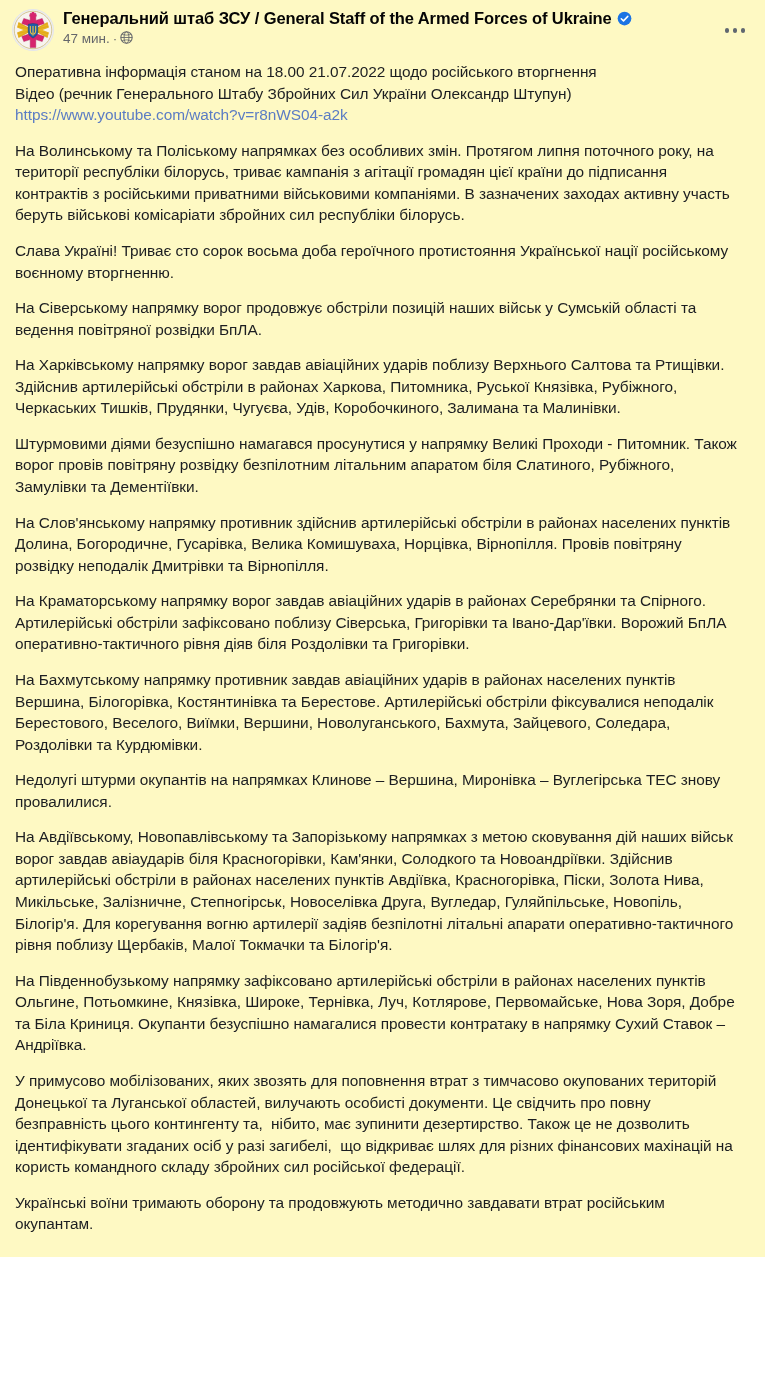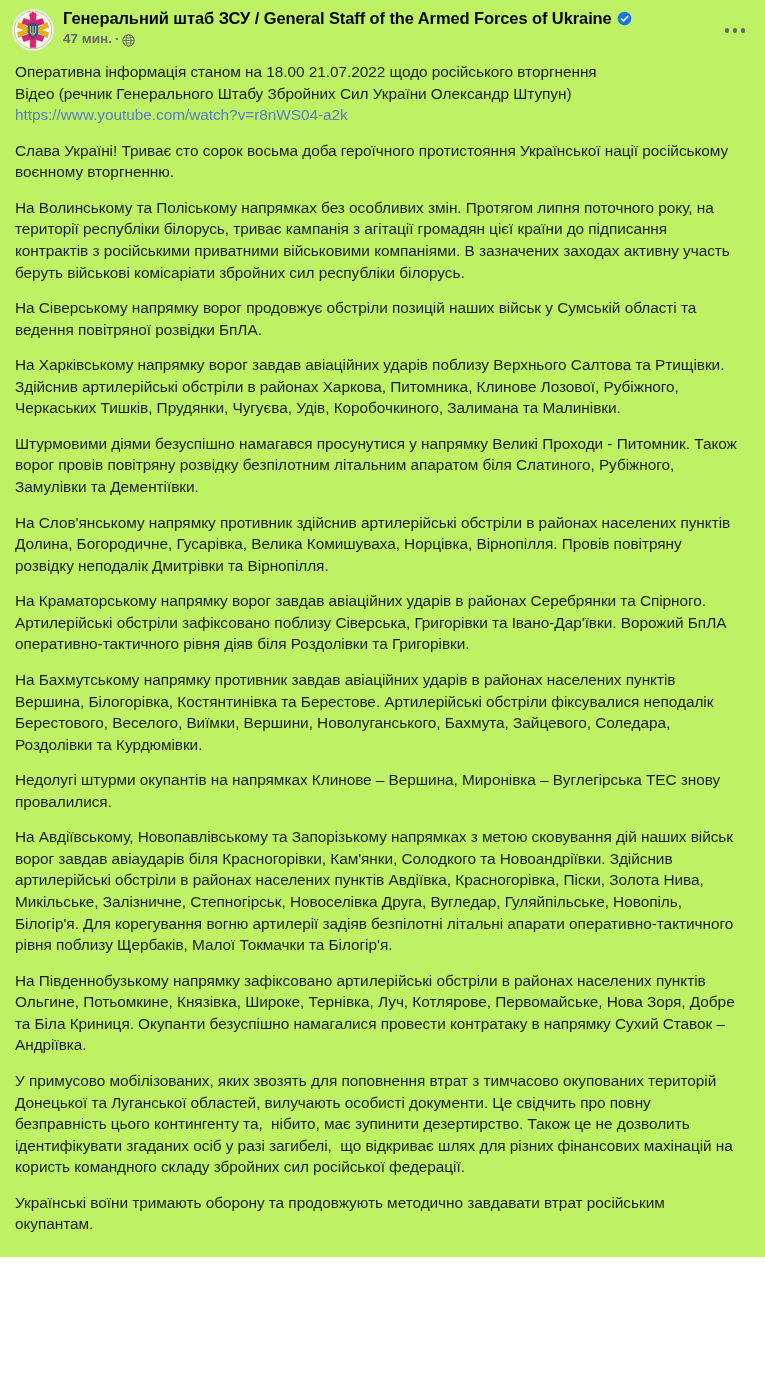--- a/index.html
+++ b/index.html
@@ -12,21 +12,21 @@
     width: 765px;
     min-height: 1386px;
     font-family: "Liberation Sans", "DejaVu Sans", sans-serif;
     color: #050505;
     -webkit-font-smoothing: antialiased;
   }
 
   .post {
     width: 765px;
     box-sizing: border-box;
-    background: #bef264;
+    background: #fef9c3;
     padding: 0;
     position: relative;
   }
 
   
   .post-header {
     display: flex;
     align-items: flex-start;
     padding: 8px 12px 4px 12px;
     position: relative;
@@ -71,26 +71,25 @@
 
   .verified-badge {
     display: inline-flex;
     margin-left: 5px;
     flex: 0 0 auto;
   }
   .verified-badge svg { display: block; }
 
   .meta-row {
     display: flex;
-    align-items: flex-end;
+    align-items: flex-start;
     margin-top: 4px;
     color: #65676b;
     font-size: 13.5px;
     line-height: 1.2;
-    font-weight: bold;
   }
   .meta-sep {
     margin: 0 3px;
   }
   .globe-icon {
     display: inline-flex;
     align-items: center;
   }
   .globe-icon svg { display: block; }
 
@@ -204,27 +203,27 @@
       <span></span>
       <span></span>
       <span></span>
     </div>
   </div>
 
   <div class="post-body">
 
     <p class="para"><span>Оперативна інформація станом на 18.00 21.07.2022 щодо російського вторгнення</span><br><span>Відео (речник Генерального Штабу Збройних Сил України Олександр Штупун)</span><br><a class="post-link" href="#">https://www.youtube.com/watch?v=r8nWS04-a2k</a></p>
 
+    <p class="para">На Волинському та Поліському напрямках без особливих змін. Протягом липня поточного року, на території республіки білорусь, триває кампанія з агітації громадян цієї країни до підписання контрактів з російськими приватними військовими компаніями. В зазначених заходах активну участь беруть військові комісаріати збройних сил республіки білорусь.</p>
+
     <p class="para">Слава Україні! Триває сто сорок восьма доба героїчного протистояння Української нації російському воєнному вторгненню.</p>
 
-    <p class="para">На Волинському та Поліському напрямках без особливих змін. Протягом липня поточного року, на території республіки білорусь, триває кампанія з агітації громадян цієї країни до підписання контрактів з російськими приватними військовими компаніями. В зазначених заходах активну участь беруть військові комісаріати збройних сил республіки білорусь.</p>
-
     <p class="para">На Сіверському напрямку ворог продовжує обстріли позицій наших військ у Сумській області та ведення повітряної розвідки БпЛА.</p>
 
-    <p class="para">На Харківському напрямку ворог завдав авіаційних ударів поблизу Верхнього Салтова та Ртищівки. Здійснив артилерійські обстріли в районах Харкова, Питомника, Клинове Лозової, Рубіжного, Черкаських Тишків, Прудянки, Чугуєва, Удів, Коробочкиного, Залимана та Малинівки.</p>
+    <p class="para">На Харківському напрямку ворог завдав авіаційних ударів поблизу Верхнього Салтова та Ртищівки. Здійснив артилерійські обстріли в районах Харкова, Питомника, Руської Князівка, Рубіжного, Черкаських Тишків, Прудянки, Чугуєва, Удів, Коробочкиного, Залимана та Малинівки.</p>
 
     <p class="para">Штурмовими діями безуспішно намагався просунутися у напрямку Великі Проходи - Питомник. Також ворог провів повітряну розвідку безпілотним літальним апаратом біля Слатиного, Рубіжного, Замулівки та Дементіївки.</p>
 
     <p class="para">На Слов'янському напрямку противник здійснив артилерійські обстріли в районах населених пунктів Долина, Богородичне, Гусарівка, Велика Комишуваха, Норцівка, Вірнопілля. Провів повітряну розвідку неподалік Дмитрівки та Вірнопілля.</p>
 
     <p class="para">На Краматорському напрямку ворог завдав авіаційних ударів в районах Серебрянки та Спірного. Артилерійські обстріли зафіксовано поблизу Сіверська, Григорівки та Івано-Дар'ївки. Ворожий БпЛА оперативно-тактичного рівня діяв біля Роздолівки та Григорівки.</p>
 
 
     <p class="para">На Бахмутському напрямку противник завдав авіаційних ударів в районах населених пунктів Вершина, Білогорівка, Костянтинівка та Берестове. Артилерійські обстріли фіксувалися неподалік Берестового, Веселого, Виїмки, Вершини, Новолуганського, Бахмута, Зайцевого, Соледара, Роздолівки та Курдюмівки.</p>
 

